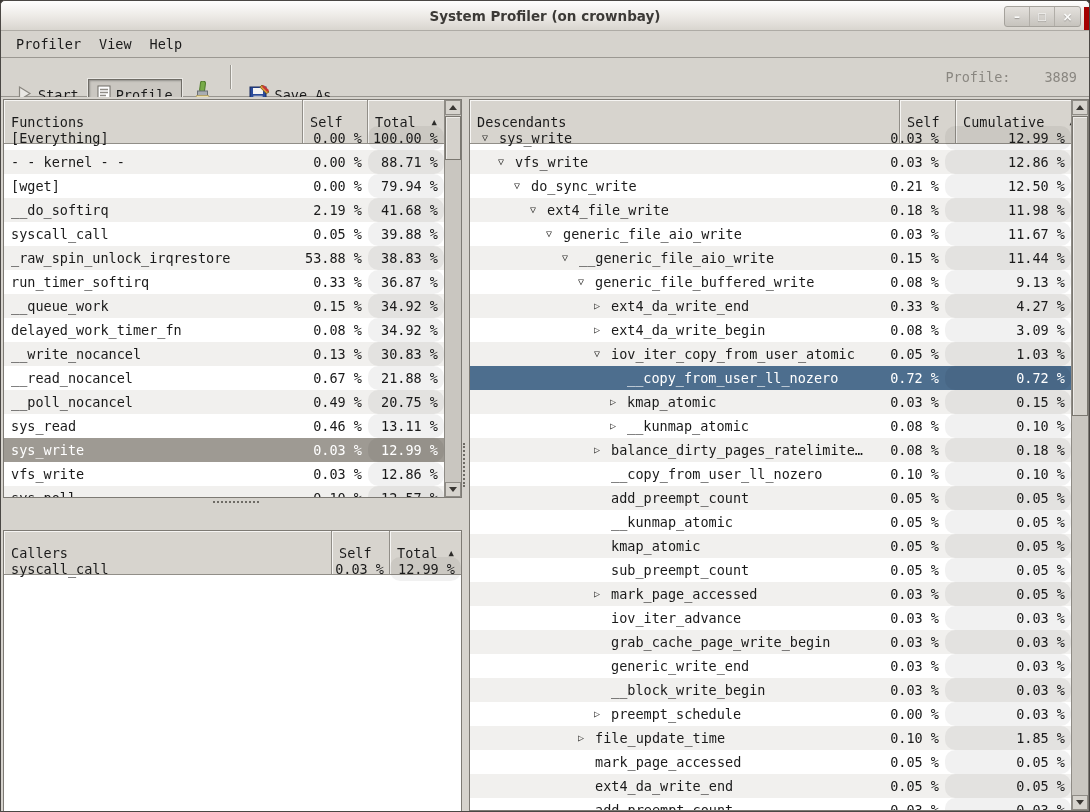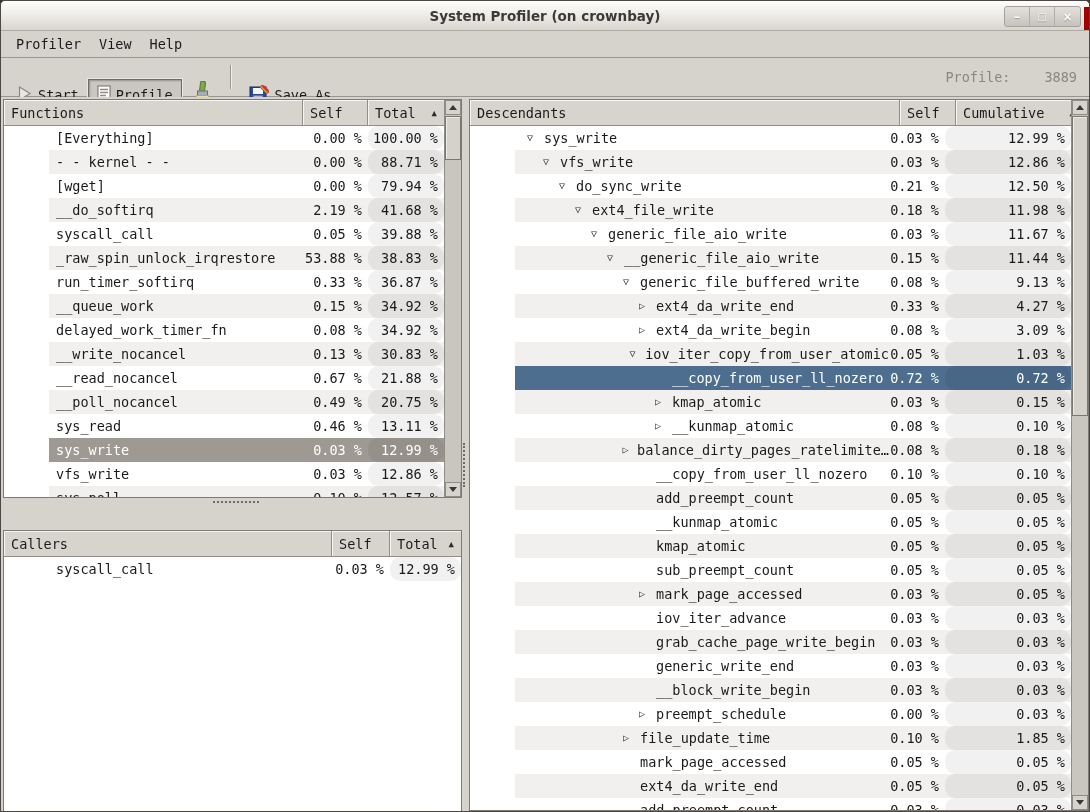--- a/index.html
+++ b/index.html
@@ -37,28 +37,28 @@
     border-bottom:1px solid #98958f;background:var(--chrome-bg,#d6d3cd);}
   .tbtn{display:flex;align-items:center;gap:5px;padding:5px 8px;border:1px solid transparent;margin-top:36px;}
   .tbtn.pressed{background:#cac7c1;border:1px solid #6f6c66;
     box-shadow:inset 1px 1px 2px rgba(0,0,0,.28), 0 0 0 1px #e9e7e3;}
   .tsep{width:0;height:24px;border-left:1px solid #99968f;border-right:1px solid #f2f1ee;margin:0 8px;}
   .samples{position:absolute;right:12px;top:0;bottom:0;display:flex;align-items:center;gap:34px;
     color:var(--disabled-text,#8a8781);}
   
   .main{position:absolute;left:0;top:96px;right:0;bottom:0;background:var(--chrome-bg,#d6d3cd);}
   .panel{position:absolute;background:#ffffff;border:1px solid #7d7a74;}
-  .hdr{display:flex;height:26px;background:#d7d4ce;}
+  .hdr{display:flex;height:44px;background:#d7d4ce;}
   .hcell{display:flex;align-items:center;justify-content:space-between;
     padding:0 7px;border-right:1px solid #918e88;border-bottom:1px solid #918e88;
     box-shadow:inset 1px 1px 0 #f6f5f3;white-space:nowrap;overflow:hidden;}
   .hcell:last-child{border-right:none;}
   .sort{font-size:9px;color:#2c2b29;margin-left:6px;}
   .rows{position:absolute;left:0;top:26px;bottom:0;overflow:hidden;}
-  .row{display:flex;height:24px;line-height:24px;white-space:nowrap;margin-left:45px;}
+  .row{display:flex;height:24px;line-height:24px;white-space:nowrap;}
   .row:nth-child(even){background:var(--row-stripe,#f1f0ee);}
   .row.selected-inactive{background:var(--selection-inactive,#9e9a93) !important;color:#ffffff;}
   .row.selected-active{background:var(--selection-active,#4d6e8e) !important;color:#ffffff;}
   .cell{overflow:hidden;}
   .cname{flex:1;padding-left:7px;display:flex;align-items:center;}
   .cnum{text-align:right;padding-right:6px;}
   .tint{background:rgba(0,0,0,0.055);border-radius:10px;}
   .indent{display:inline-block;height:1px;}
   .expander{display:inline-block;width:17px;font-size:10px;color:#2e2d2b;text-align:left;}
   

